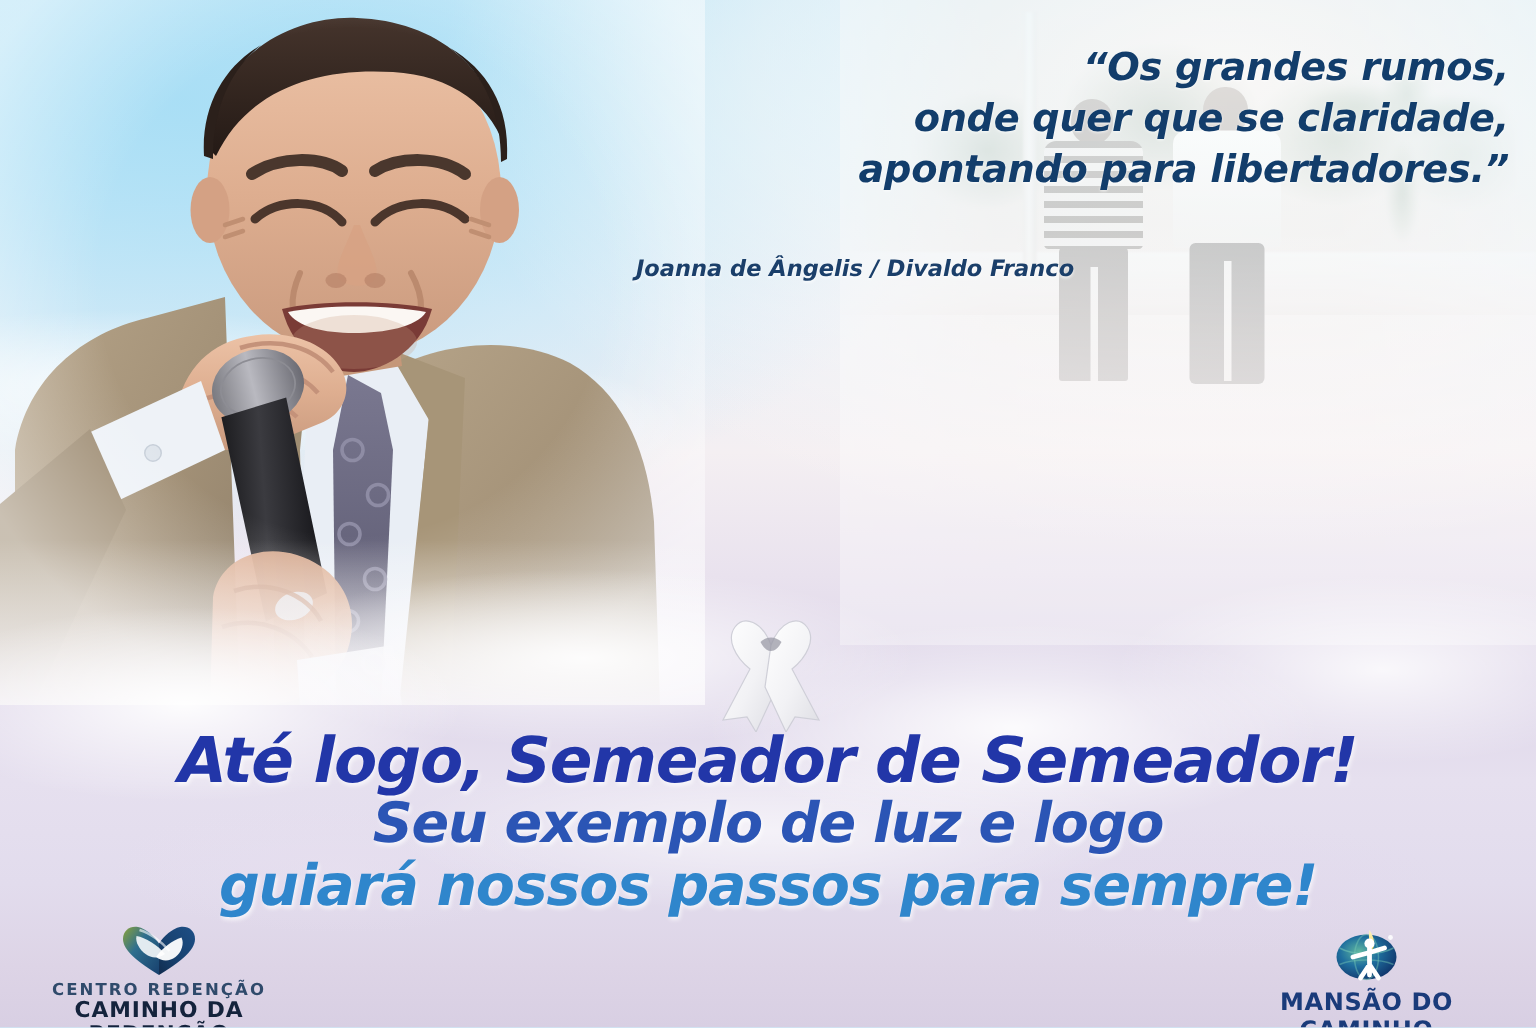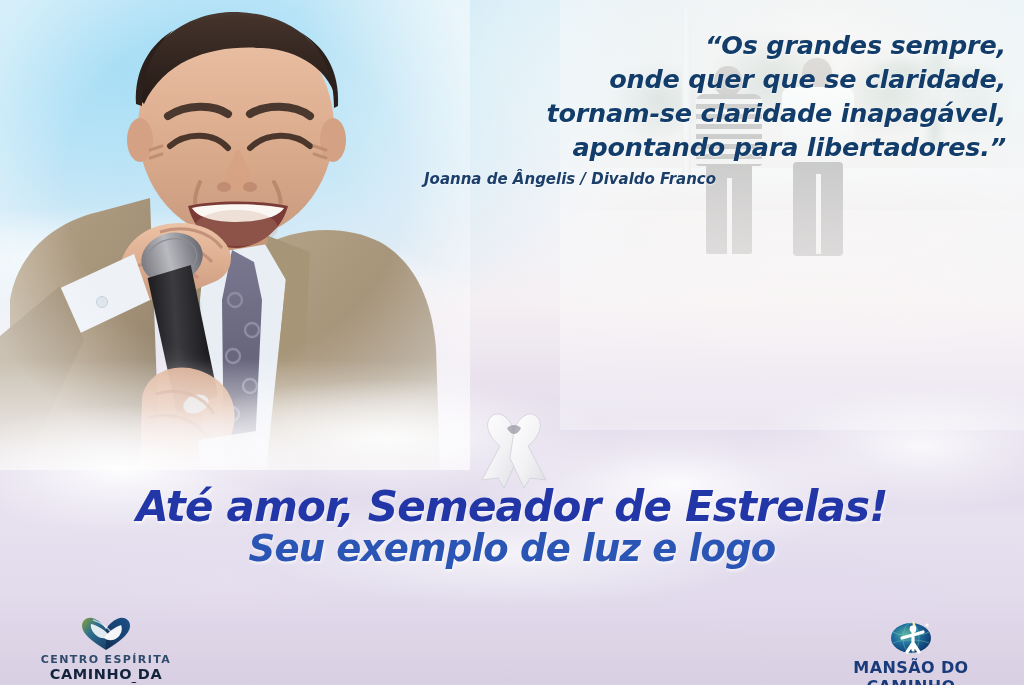--- a/index.html
+++ b/index.html
@@ -326,23 +326,22 @@
           <stop offset="0%" stop-color="rgba(255,255,255,0)"></stop>
           <stop offset="100%" stop-color="rgba(245,242,248,0.92)"></stop>
         </linearGradient>
       </g>
     </svg>
   </div>
 
   <div class="clouds"></div>
 
   <div class="quote">
-    <span class="quote-line">“Os grandes sempre,</span>
+    <span class="quote-line">“Os grandes rumos,</span>
     <span class="quote-line">onde quer que se claridade,</span>
-    <span class="quote-line">tornam-se claridade inapagável,</span>
     <span class="quote-line">apontando para libertadores.”</span>
   </div>
   <div class="attrib">Joanna de Ângelis / Divaldo Franco</div>
 
   <div class="ribbon">
     <svg width="72" height="80" viewBox="0 0 72 80">
       <defs>
         <linearGradient id="rbG" x1="0" y1="0" x2="1" y2="1">
           <stop offset="0%" stop-color="#ffffff"></stop>
           <stop offset="55%" stop-color="#f2f2f5"></stop>
@@ -351,22 +350,23 @@
       </defs>
       <g filter="none">
         <path d="M 36 22 C 30 6 18 2 12 10 C 6 18 12 30 22 38 L 4 72 L 20 70 L 26 80 L 40 50 Z" fill="url(#rbG)" stroke="#cfcfd8" stroke-width="0.8"></path>
         <path d="M 36 22 C 42 6 54 2 60 10 C 66 18 60 30 50 38 L 68 72 L 52 70 L 46 80 L 32 50 Z" fill="url(#rbG)" stroke="#cfcfd8" stroke-width="0.8"></path>
         <path d="M 29 20 C 33 28 39 28 43 20 C 39 16 33 16 29 20 Z" fill="#9a9aa6" opacity="0.75"></path>
       </g>
     </svg>
   </div>
 
   <div class="headline">
-    <span class="hl1">Até amor, Semeador de Estrelas!</span>
+    <span class="hl1">Até logo, Semeador de Semeador!</span>
     <span class="hl2">Seu exemplo de luz e logo</span>
+    <span class="hl3">guiará nossos passos para sempre!</span>
   </div>
 
   <div class="logo-left">
     <svg class="logo-mark" width="54" height="36" viewBox="0 0 54 36">
       <defs>
         <linearGradient id="hg1" x1="0" y1="0" x2="1" y2="1">
           <stop offset="0%" stop-color="#8aa23a"></stop>
           <stop offset="40%" stop-color="#2f6f8e"></stop>
           <stop offset="100%" stop-color="#17406e"></stop>
         </linearGradient>
@@ -375,21 +375,21 @@
           <stop offset="60%" stop-color="#17406e"></stop>
           <stop offset="100%" stop-color="#102c4e"></stop>
         </linearGradient>
       </defs>
       <path d="M 27 34 C 14 26 3 18 3 10 C 3 4 8 1 13 2 C 18 3 24 8 27 13 Z" fill="url(#hg1)"></path>
       <path d="M 27 34 C 40 26 51 18 51 10 C 51 4 46 1 41 2 C 36 3 30 8 27 13 Z" fill="url(#hg2)"></path>
       <path d="M 12 8 C 18 9 26 14 31 20 C 27 23 22 23 18 20 C 14 17 11 12 12 8 Z" fill="#f2f6f9" opacity="0.92"></path>
       <path d="M 42 9 C 36 11 29 16 25 22 C 29 25 34 25 38 22 C 42 19 44 13 42 9 Z" fill="#ffffff" opacity="0.95"></path>
       <path d="M 14 4 C 21 6 29 12 34 18" stroke="#ffffff" stroke-width="1.6" fill="none" opacity="0.6"></path>
     </svg>
-    <span class="logo-l1">CENTRO ESPÍRITA</span>
+    <span class="logo-l1">CENTRO REDENÇÃO</span>
     <span class="logo-l2">CAMINHO DA REDENÇÃO</span>
   </div>
 
   <div class="logo-right">
     <svg class="logo-mark" width="50" height="40" viewBox="0 0 50 40">
       <defs>
         <radialGradient id="gl" cx="38%" cy="38%" r="72%">
           <stop offset="0%" stop-color="#5fb7a0"></stop>
           <stop offset="45%" stop-color="#1f6f9e"></stop>
           <stop offset="100%" stop-color="#0e2f66"></stop>

